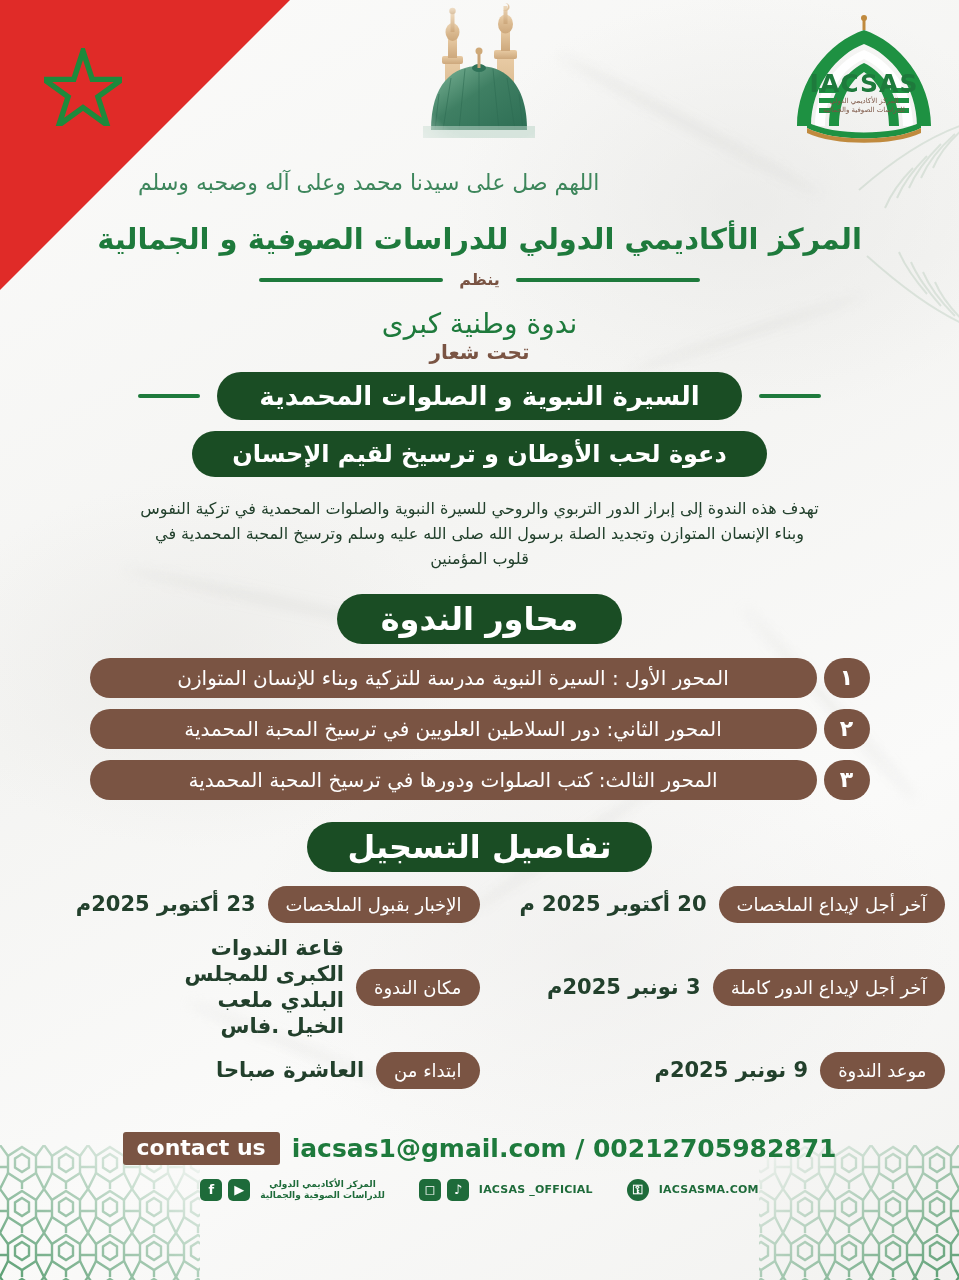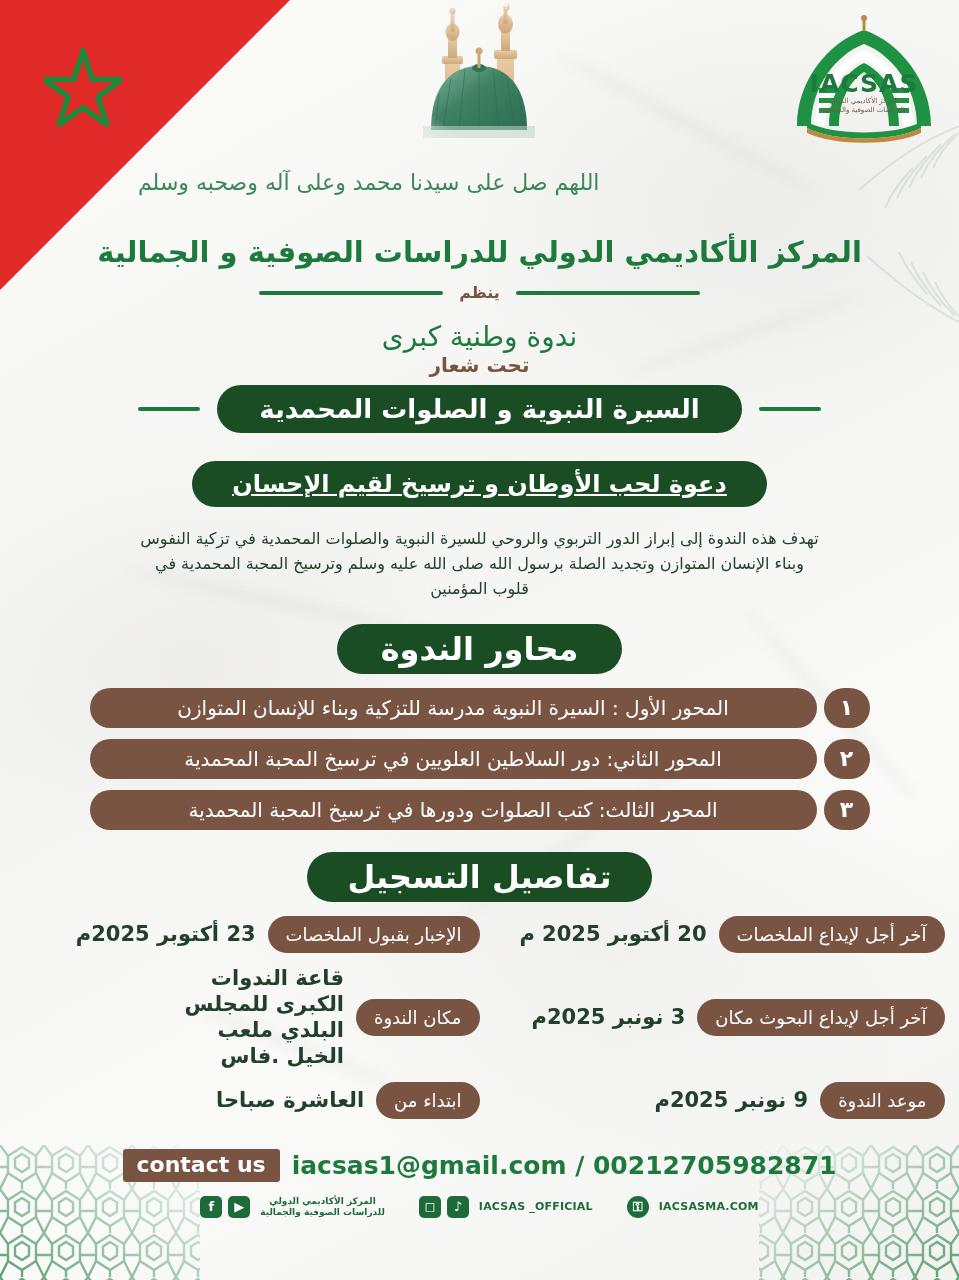--- a/index.html
+++ b/index.html
@@ -61,21 +61,21 @@
   
   #logo { position:absolute; top:14px; right:20px; width:150px; height:132px; z-index:5; }
 
   
   .frond { position:absolute; right:-20px; opacity:.13; z-index:1; }
   .f1 { top:110px; }
   .f2 { top:230px; }
 
   
   #content {
-    position:absolute; top:16px; left:0;
+    position:absolute; top:3px; left:0;
     width:959px; height:1079px;
     z-index:6;
     display:flex; flex-direction:column; align-items:center;
   }
 
   .org-title {
     margin-top:220px;
     font-size:29px; font-weight:bold;
     color:#1e7a3c; letter-spacing:-.4px;
     text-align:center; line-height:1.15;
@@ -111,21 +111,21 @@
   .side-line.left { left:138px; }
   .side-line.right { right:138px; }
 
   .pill-dark {
     background:#1a4d24; color:#ffffff;
     border-radius:40px;
     font-weight:bold; text-align:center;
     display:inline-block;
   }
   .banner-1 { font-size:26px; padding:9px 42px; }
-  .banner-2 { font-size:24px; padding:9px 40px; margin-top:28px;text-decoration:underline; }
+  .banner-2 { font-size:24px; padding:9px 40px; margin-top:11px; }
 
   .intro-paragraph {
     margin-top:20px; width:690px;
     font-size:16px; color:#22402c;
     text-align:center; line-height:1.55;
   }
 
   .section-head {
     margin-top:22px;
     font-size:32px; padding:6px 44px;
@@ -162,21 +162,21 @@
     font-size:18px; white-space:nowrap; flex:none;
   }
   .reg-value {
     font-size:21px; color:#22402c; font-weight:bold;
     line-height:1.25; text-align:right;
   }
   .reg-value.wrap { white-space:normal; width:185px; }
 
   
   .contact-row {
-    margin-top:30px;
+    margin-top:43px;
     display:flex; align-items:center; justify-content:center;
     gap:12px; direction:ltr;
   }
   .contact-badge {
     background:#7a5443; color:#fff;
     font-size:22px; font-weight:bold;
     padding:3px 14px 5px; border-radius:3px;
   }
   .contact-text { font-size:25px; font-weight:bold; color:#1e7a3c; }
 
@@ -400,21 +400,21 @@
           <div class="reg-value">20 أكتوبر 2025 م</div>
         </div>
         <div class="reg-half left-half">
           <div class="reg-label">الإخبار بقبول الملخصات</div>
           <div class="reg-value">23 أكتوبر 2025م</div>
         </div>
       </div>
 
       <div class="reg-row">
         <div class="reg-half right-half">
-          <div class="reg-label">آخر أجل لإيداع البحوث مكان</div>
+          <div class="reg-label">آخر أجل لإيداع الدور كاملة</div>
           <div class="reg-value">3 نونبر 2025م</div>
         </div>
         <div class="reg-half left-half">
           <div class="reg-label">مكان الندوة</div>
           <div class="reg-value wrap">قاعة الندوات الكبرى للمجلس البلدي ملعب الخيل .فاس</div>
         </div>
       </div>
 
       <div class="reg-row">
         <div class="reg-half right-half">

